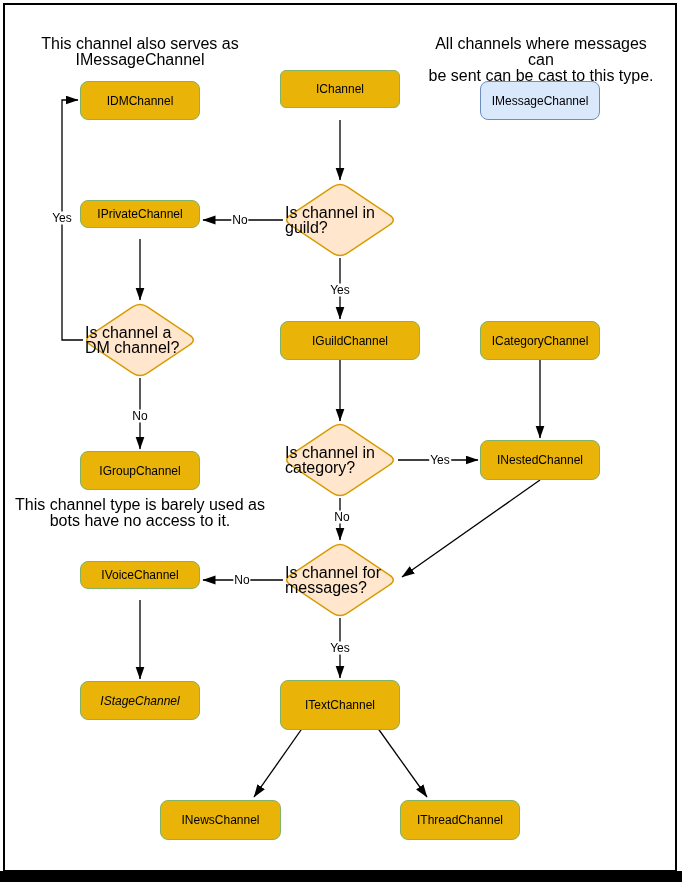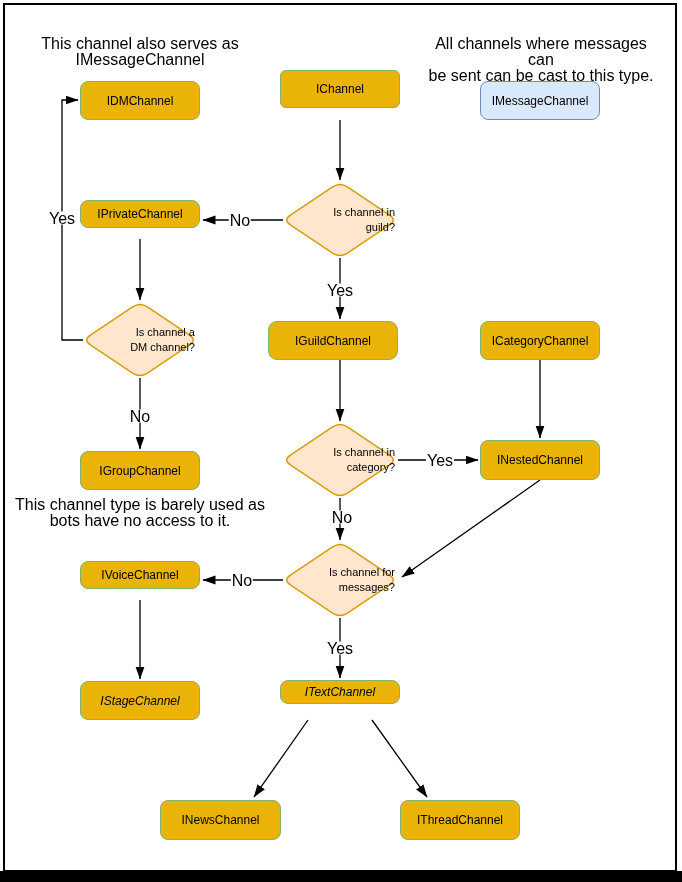--- a/index.html
+++ b/index.html
@@ -39,31 +39,31 @@
     text-align: center;
   }
   .node.blue {
     border-color: #6c8ebf;
     background: #dae8fc;
   }
   .diamond-label {
     position: absolute;
     width: 110px;
     transform: translate(-50%, -50%);
-    text-align: right;
-    font-size: 11px;
+    text-align: left;
+    font-size: 16px;
     line-height: 15px;
     white-space: pre-line;
     pointer-events: none;
   }
   .edge-label {
     position: absolute;
     transform: translate(-50%, -50%);
     background: #ffffff;
-    font-size: 16px;
+    font-size: 12px;
     line-height: 13px;
     padding: 0 1px;
     text-align: center;
   }
   .note {
     position: absolute;
     font-size: 16px;
     line-height: 16px;
     text-align: center;
     white-space: pre-line;
@@ -111,27 +111,27 @@
 IMessageChannel</div>
   <div class="note" style="left:421px; top:36px; width:240px;">All channels where messages can
 be sent can be cast to this type.</div>
   <div class="note" style="left:10px; top:497px; width:260px;">This channel type is barely used as
 bots have no access to it.</div>
 
   <div class="node" style="left:80px; top:81px; width:120px; height:39px;">IDMChannel</div>
   <div class="node" style="left:280px; top:70px; width:120px; height:38px;border-radius:6px;">IChannel</div>
   <div class="node blue" style="left:480px; top:81px; width:120px; height:39px;">IMessageChannel</div>
   <div class="node" style="left:80px; top:200px; width:120px; height:28px;">IPrivateChannel</div>
-  <div class="node" style="left:268px; top:321px; width:130px; height:39px;border-radius:9px;">IGuildChannel</div>
+  <div class="node" style="left:280px; top:321px; width:140px; height:39px;">IGuildChannel</div>
   <div class="node" style="left:480px; top:321px; width:120px; height:39px;">ICategoryChannel</div>
   <div class="node" style="left:80px; top:451px; width:120px; height:39px;">IGroupChannel</div>
   <div class="node" style="left:480px; top:440px; width:120px; height:40px;">INestedChannel</div>
   <div class="node" style="left:80px; top:561px; width:120px; height:28px;">IVoiceChannel</div>
   <div class="node" style="left:80px; top:681px; width:120px; height:39px;font-style:italic;">IStageChannel</div>
-  <div class="node" style="left:280px; top:680px; width:120px; height:24px;font-style:italic;">ITextChannel</div>
+  <div class="node" style="left:280px; top:680px; width:120px; height:50px;">ITextChannel</div>
   <div class="node" style="left:160px; top:800px; width:121px; height:40px;">INewsChannel</div>
   <div class="node" style="left:400px; top:800px; width:120px; height:40px;">IThreadChannel</div>
 
   <div class="diamond-label" style="left:340px; top:220px;">Is channel in
 guild?</div>
   <div class="diamond-label" style="left:140px; top:340px;">Is channel a
 DM channel?</div>
   <div class="diamond-label" style="left:340px; top:460px;">Is channel in
 category?</div>
   <div class="diamond-label" style="left:340px; top:580px;">Is channel for

